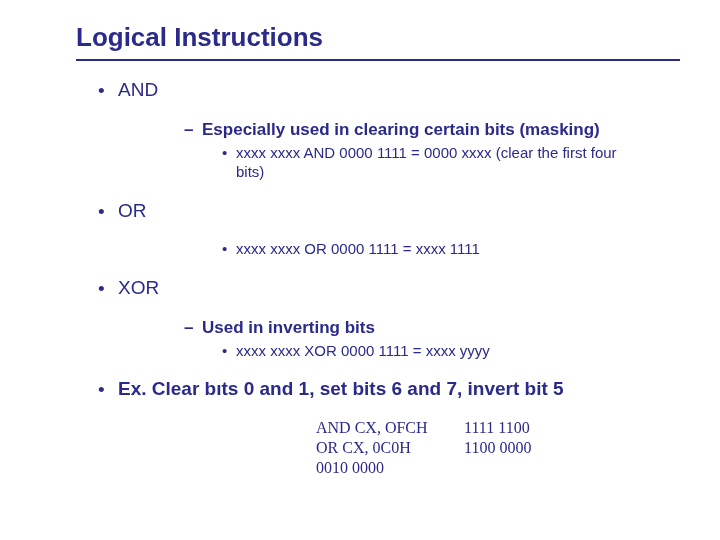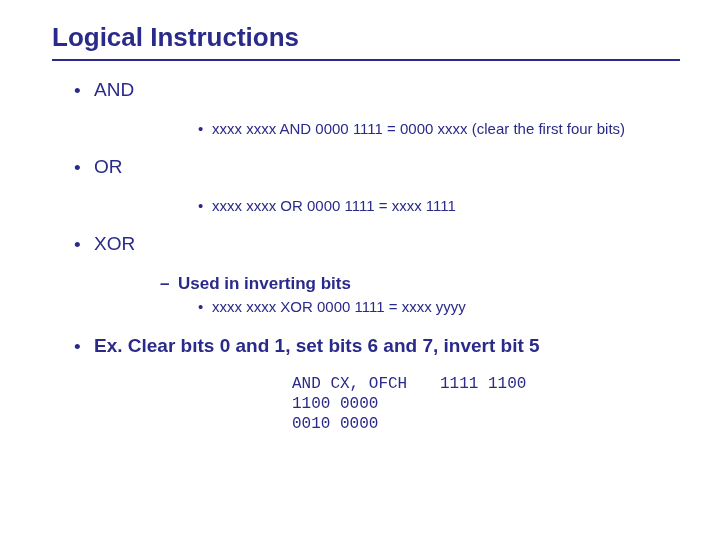--- a/index.html
+++ b/index.html
@@ -6,21 +6,21 @@
     margin: 0;
     padding: 0;
     width: 720px;
     height: 540px;
     background: #ffffff;
     font-family: Arial, Helvetica, sans-serif;
     color: #2a2a8a;
     overflow: hidden;
   }
   .slide {
-    padding: 22px 40px 0 52px;
+    padding: 22px 40px 0 76px;
   }
   .title {
     font-size: 26px;
     font-weight: bold;
     color: #2a2a8a;
     margin: 0 0 6px 0;
   }
   .hr {
     border: none;
     border-top: 2px solid #2a2a8a;
@@ -68,21 +68,21 @@
   }
   .l3::before {
     content: "•";
     position: absolute;
     left: 88px;
     top: 0;
   }
   .ex-block {
     margin-top: 14px;
     padding-left: 240px;
-    font-family: Liberation Mono, monospace;
+    font-family: Liberation Serif, serif;
     font-size: 16px;
     font-weight: normal;
     color: #2a2a8a;
   }
   .ex-row {
     display: flex;
     gap: 18px;
     line-height: 1.25;
   }
   .ex-col1 { width: 130px; }
@@ -92,20 +92,21 @@
 <body>
 
 <div class="slide">
   <h1 class="title">Logical Instructions</h1>
   <hr class="hr">
 
   <ul>
 
     <li class="l1"><span>AND</span>
       <ul>
+        <li class="l2">Especially used in clearing certain bits (masking)</li>
         <li class="l3">xxxx xxxx  AND 0000 1111 = 0000 xxxx (clear the first four bits)</li>
       </ul>
     </li>
 
     <li class="l1"><span>OR</span>
       <ul>
         <li class="l3">xxxx xxxx OR 0000 1111  = xxxx 1111</li>
       </ul>
     </li>
 
@@ -119,20 +120,21 @@
     <li class="l1"><span style="font-weight:bold">Ex. Clear bıts 0 and 1, set bits 6 and 7, invert bit 5</span></li>
 
   </ul>
 
   <div class="ex-block">
     <div class="ex-row">
       <div class="ex-col1">AND CX, OFCH</div>
       <div class="ex-col2">1111 1100</div>
     </div>
     <div class="ex-row">
+      <div class="ex-col1">OR CX, 0C0H</div>
       <div class="ex-col2">1100 0000</div>
     </div>
     <div class="ex-row">
       <div class="ex-col2">0010 0000</div>
     </div>
   </div>
 
 </div>
 
 </body></html>

